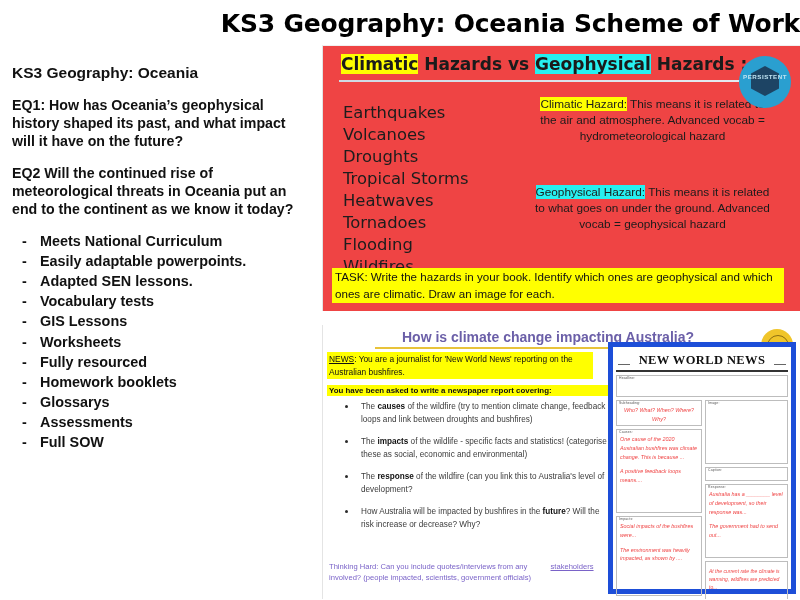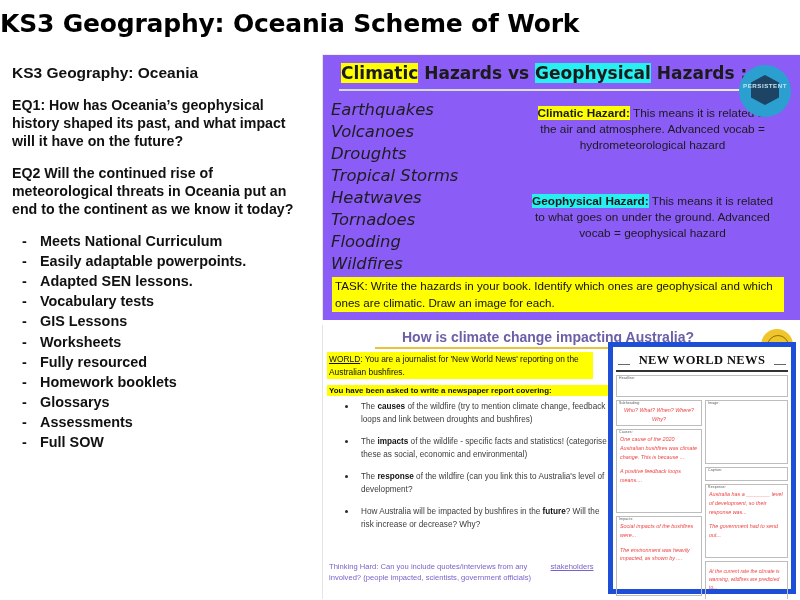--- a/index.html
+++ b/index.html
@@ -9,21 +9,21 @@
     font-family:"Liberation Sans", sans-serif;
     color:#111111;
     overflow:hidden;
     position:relative;
   }
   .page{position:relative;width:800px;height:600px;}
 
   
   .header{
     position:absolute;left:0;top:0;width:800px;height:46px;
-    display:flex;align-items:center;justify-content:flex-start;
+    display:flex;align-items:center;justify-content:flex-end;
   }
   .header h1{
     margin:0;font-size:25px;font-weight:bold;letter-spacing:-.2px;
     font-family:"DejaVu Sans", sans-serif;color:#000;
   }
 
   
   .left-col{
     position:absolute;left:12px;top:52px;width:300px;
   }
@@ -37,52 +37,52 @@
   .lc-list{list-style:none;margin:8px 0 0 0;padding:0;}
   .lc-list li{
     font-size:14.4px;font-weight:bold;color:#111;line-height:1.33;
     display:flex;margin-bottom:1px;
   }
   .lc-dash{width:28px;flex:0 0 28px;padding-left:10px;box-sizing:border-box;}
   .lc-text{flex:1;}
 
   
   .slide1{
-    position:absolute;left:322px;top:54px;width:478px;height:265px;
-    background:#8b5cf6;
+    position:absolute;left:322px;top:45px;width:478px;height:265px;
+    background:#ef4444;
     border-left:1px solid #e4e4e4;
     border-top:1px solid #f0f0f0;
     overflow:hidden;
   }
   .s1-title{
     position:absolute;left:18px;top:8px;width:440px;
     font-size:17px;font-weight:bold;color:#1b1b1b;white-space:nowrap;
     font-family:"DejaVu Sans", sans-serif;
   }
   .hl-yellow{background:#ffff00;}
   .hl-cyan{background:#27f0f0;}
   .s1-rule{
     position:absolute;left:16px;top:34px;width:430px;height:2px;
     background:linear-gradient(to right,#cfd9e4,#e6ecf2);
   }
   .s1-list{
     position:absolute;left:8px;top:44px;width:205px;
-    margin:0;padding:0;list-style:none;font-style:italic;
+    margin:12px;padding:0;list-style:none;
   }
   .s1-list li{
     font-size:16.4px;color:#1d1d1d;line-height:1.345;
     font-family:"DejaVu Sans", sans-serif;font-weight:400;
   }
   .s1-defbox{
     position:absolute;width:243px;text-align:center;
     font-size:11.8px;line-height:1.36;color:#1b1b1b;
   }
   .def1{left:208px;top:50px;}
   .def2{left:208px;top:138px;}
-  .s1-defbox .lead{font-weight:700;}
+  .s1-defbox .lead{font-weight:400;}
   .s1-task{
     position:absolute;left:9px;top:222px;width:452px;
     background:#ffff00;color:#111;font-size:11.6px;line-height:1.44;
     padding:1px 3px;box-sizing:border-box;font-weight:500;
   }
   .logo-persistent{
     position:absolute;right:10px;top:10px;width:52px;height:52px;border-radius:50%;
     background:#2a9fd0;display:flex;align-items:center;justify-content:center;
     overflow:hidden;
   }
@@ -290,21 +290,21 @@
       <div class="cube"></div>
       <div class="lp-word">PERSISTENT</div>
     </div>
   </div>
 
   <div class="slide2">
     <div class="s2-title">How is climate change impacting Australia?</div>
     <div class="s2-title-rule"></div>
 
     <div class="s2-task">
-      <span class="u">WORLD</span><span>: You are a journalist for 'New World News' reporting on the Australian bushfires.</span>
+      <span class="u">NEWS</span><span>: You are a journalist for 'New World News' reporting on the Australian bushfires.</span>
     </div>
 
     <div class="s2-sub">You have been asked to write a newspaper report covering:</div>
 
     <ul class="s2-bullets">
       <li><span>The </span><b>causes</b><span> of the wildfire (try to mention climate change, feedback loops and link between droughts and bushfires)</span></li>
       <li><span>The </span><b>impacts</b><span> of the wildlife - specific facts and statistics! (categorise these as social, economic and environmental)</span></li>
       <li><span>The </span><b>response</b><span> of the wildfire (can you link this to Australia's level of development?</span></li>
       <li><span>How Australia will be impacted by bushfires in the </span><b>future</b><span>? Will the risk increase or decrease? Why?</span></li>
     </ul>

